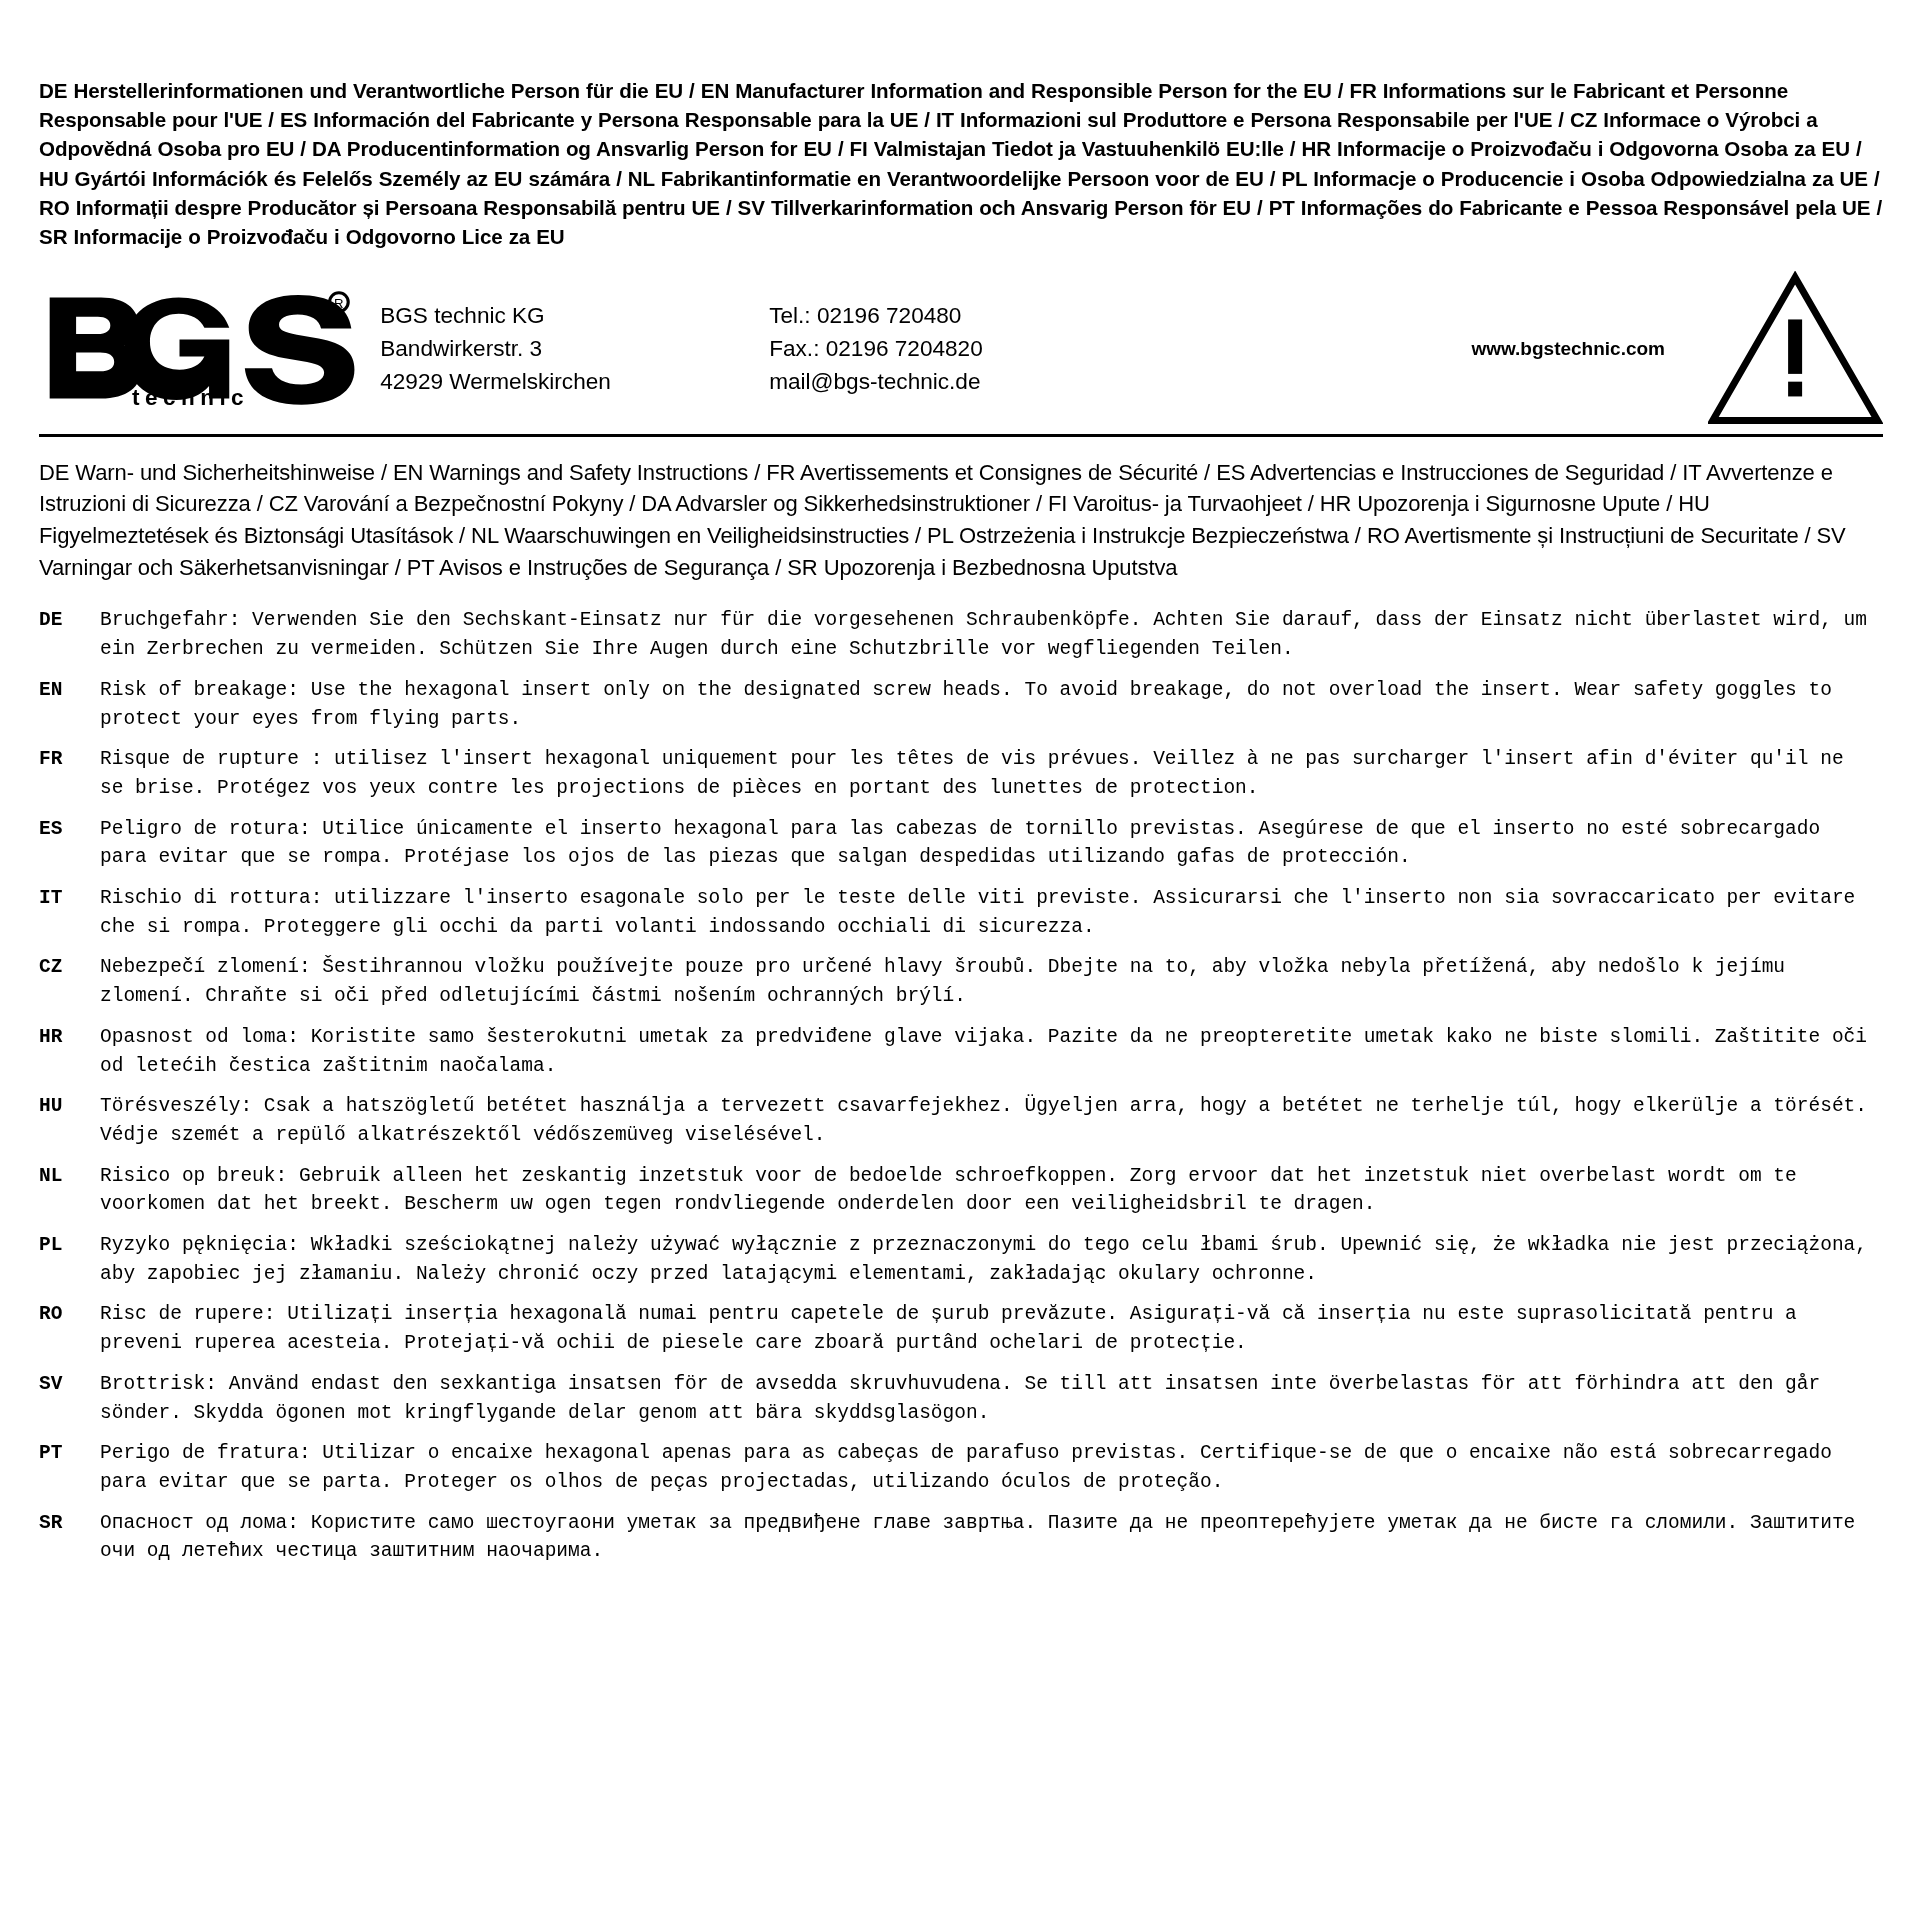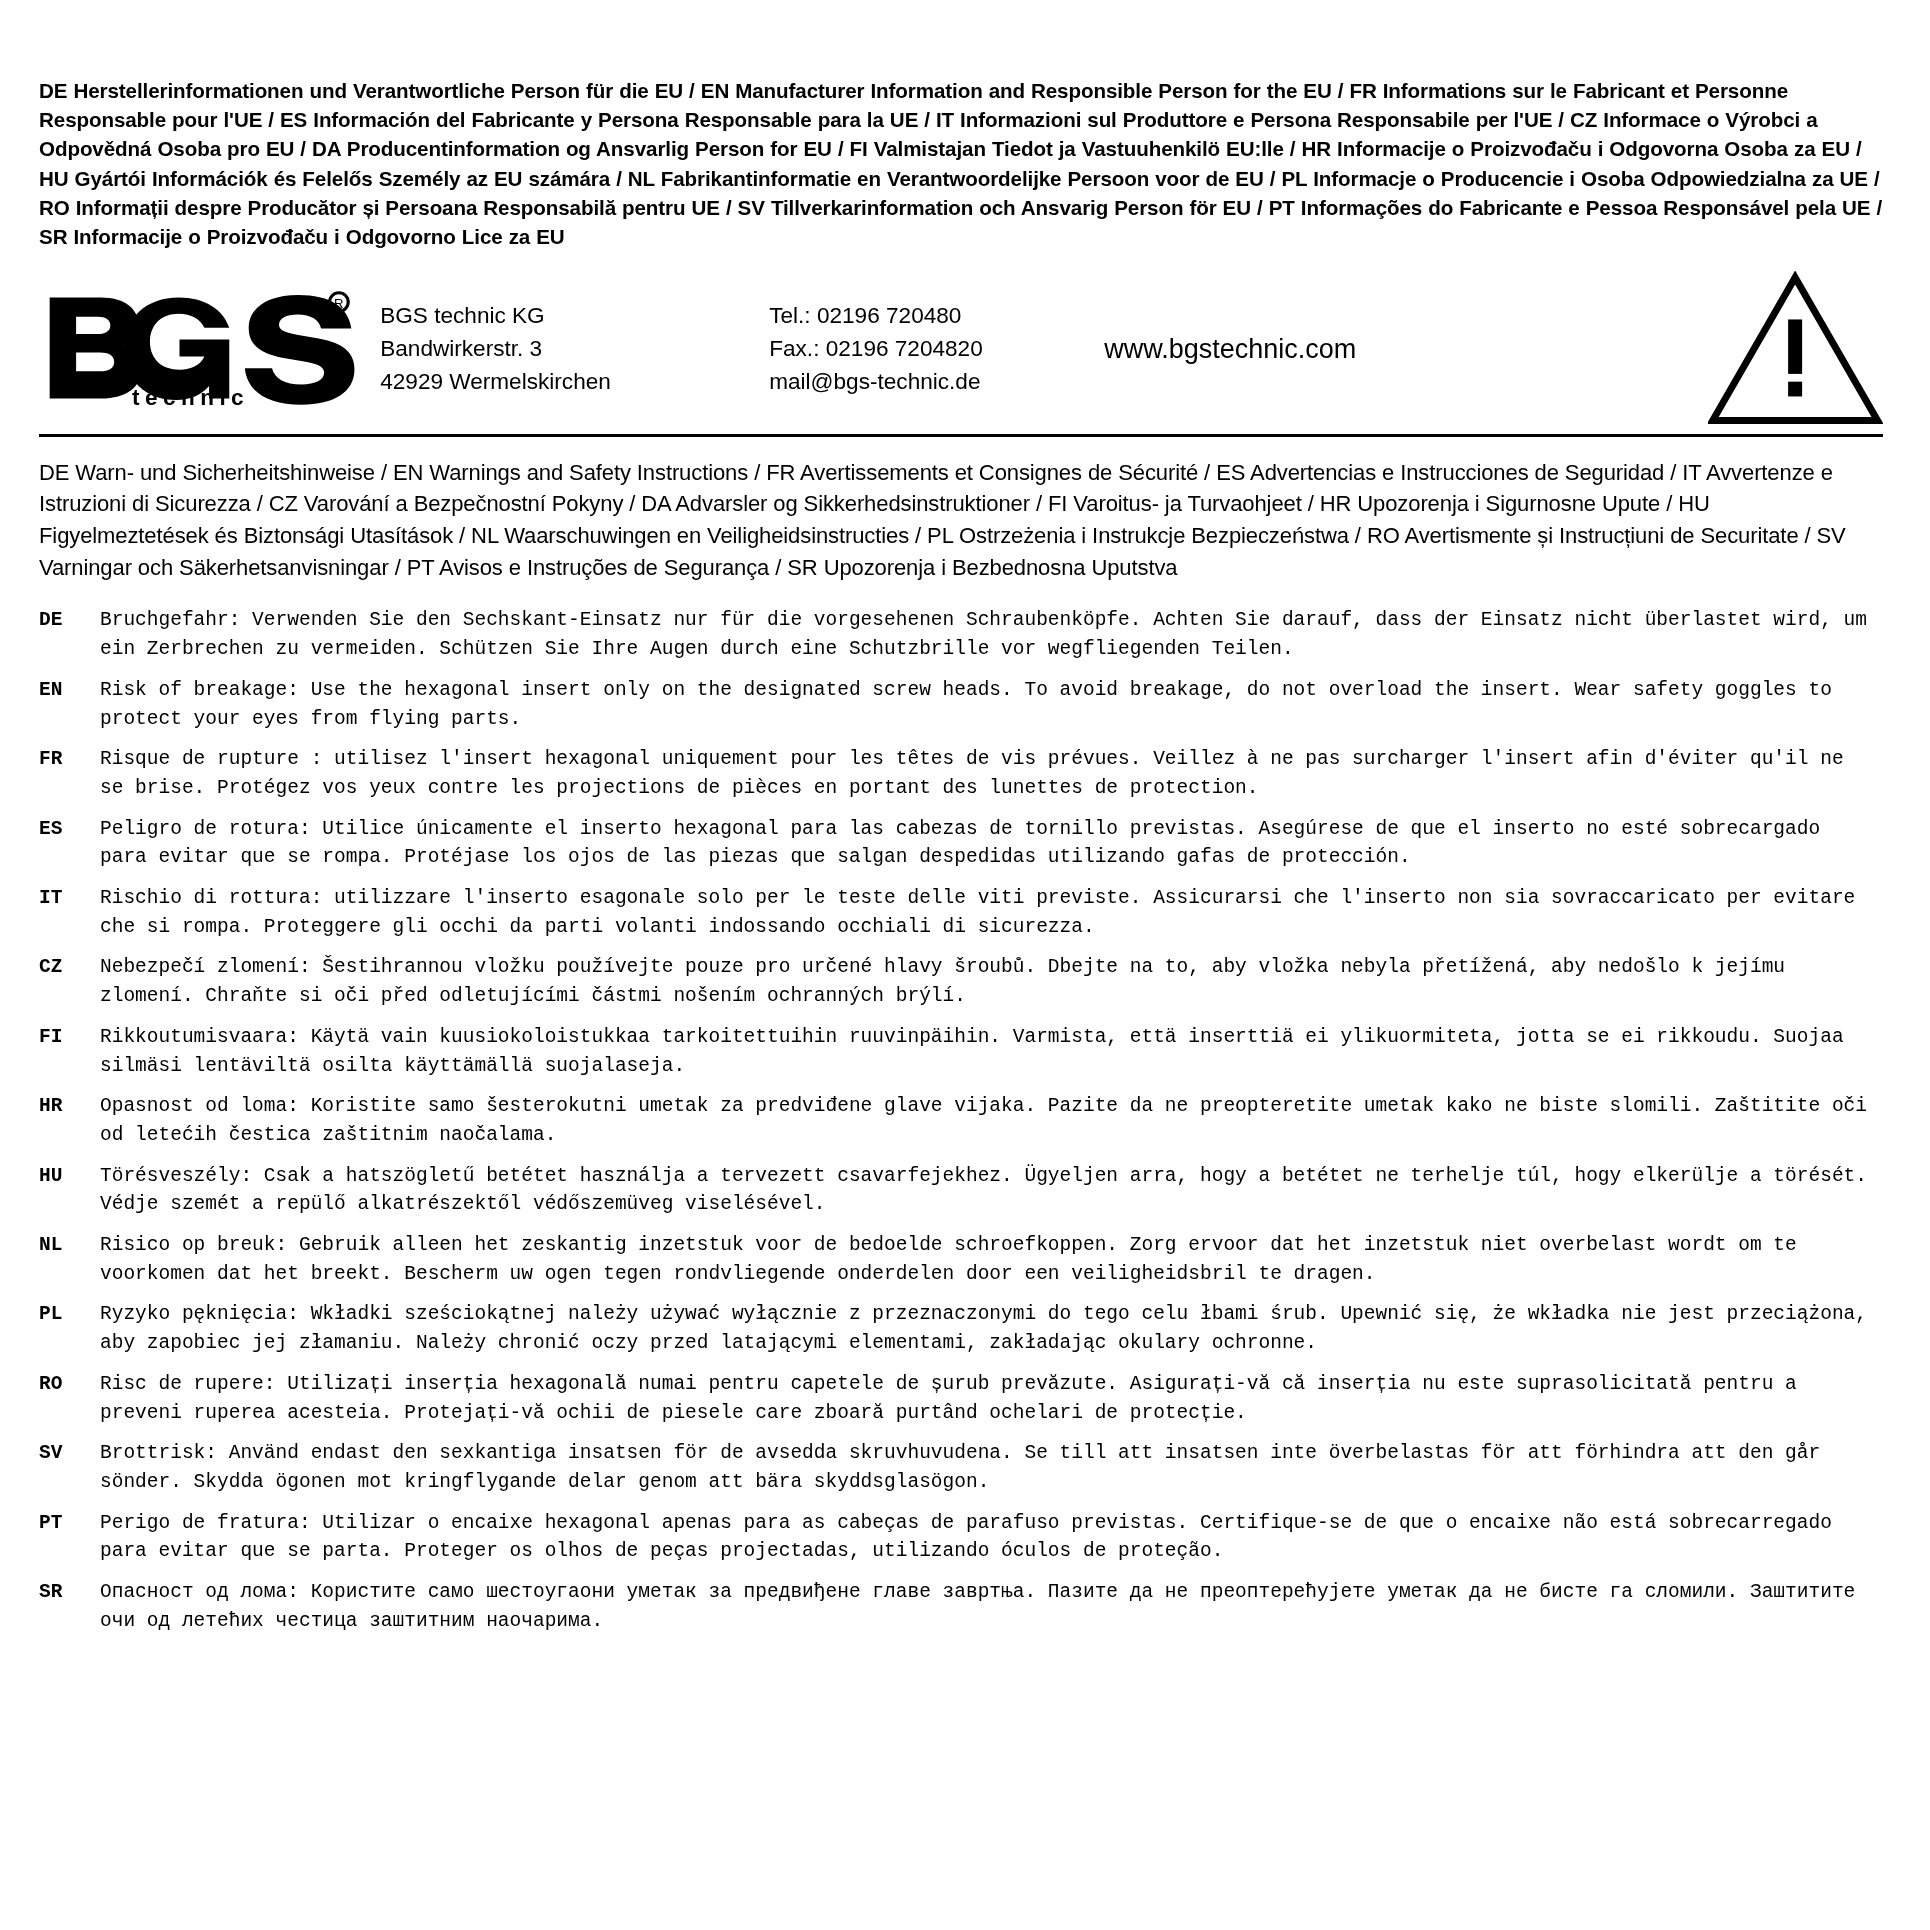--- a/index.html
+++ b/index.html
@@ -50,24 +50,24 @@
     font-size: 22.6px;
     line-height: 1.46;
     flex: 0 0 389px;
   }
   .contact-block {
     font-size: 22.6px;
     line-height: 1.46;
     flex: 0 0 335px;
   }
   .web-block {
-    font-size: 27px;
-    font-weight: normal;
+    font-size: 19px;
+    font-weight: bold;
     flex: 1 1 auto;
-    text-align: left;
+    text-align: right;
     padding-right: 31px;
     white-space: nowrap;
   }
   .warn-tri {
     flex: 0 0 187px;
     display: flex;
     justify-content: flex-end;
     align-items: center;
   }
 
@@ -182,24 +182,20 @@
       <div class="lang-code">IT</div>
       <div class="lang-text">Rischio di rottura: utilizzare l'inserto esagonale solo per le teste delle viti previste. Assicurarsi che l'inserto non sia sovraccaricato per evitare che si rompa. Proteggere gli occhi da parti volanti indossando occhiali di sicurezza.</div>
     </div>
 
     <div class="lang-row">
       <div class="lang-code">CZ</div>
       <div class="lang-text">Nebezpečí zlomení: Šestihrannou vložku používejte pouze pro určené hlavy šroubů. Dbejte na to, aby vložka nebyla přetížená, aby nedošlo k jejímu zlomení. Chraňte si oči před odletujícími částmi nošením ochranných brýlí.</div>
     </div>
 
 
-    <div class="lang-row">
-      <div class="lang-code">FI</div>
-      <div class="lang-text">Rikkoutumisvaara: Käytä vain kuusiokoloistukkaa tarkoitettuihin ruuvinpäihin. Varmista, että inserttiä ei ylikuormiteta, jotta se ei rikkoudu. Suojaa silmäsi lentäviltä osilta käyttämällä suojalaseja.</div>
-    </div>
 
     <div class="lang-row">
       <div class="lang-code">HR</div>
       <div class="lang-text">Opasnost od loma: Koristite samo šesterokutni umetak za predviđene glave vijaka. Pazite da ne preopteretite umetak kako ne biste slomili. Zaštitite oči od letećih čestica zaštitnim naočalama.</div>
     </div>
 
     <div class="lang-row">
       <div class="lang-code">HU</div>
       <div class="lang-text">Törésveszély: Csak a hatszögletű betétet használja a tervezett csavarfejekhez. Ügyeljen arra, hogy a betétet ne terhelje túl, hogy elkerülje a törését. Védje szemét a repülő alkatrészektől védőszemüveg viselésével.</div>
     </div>

